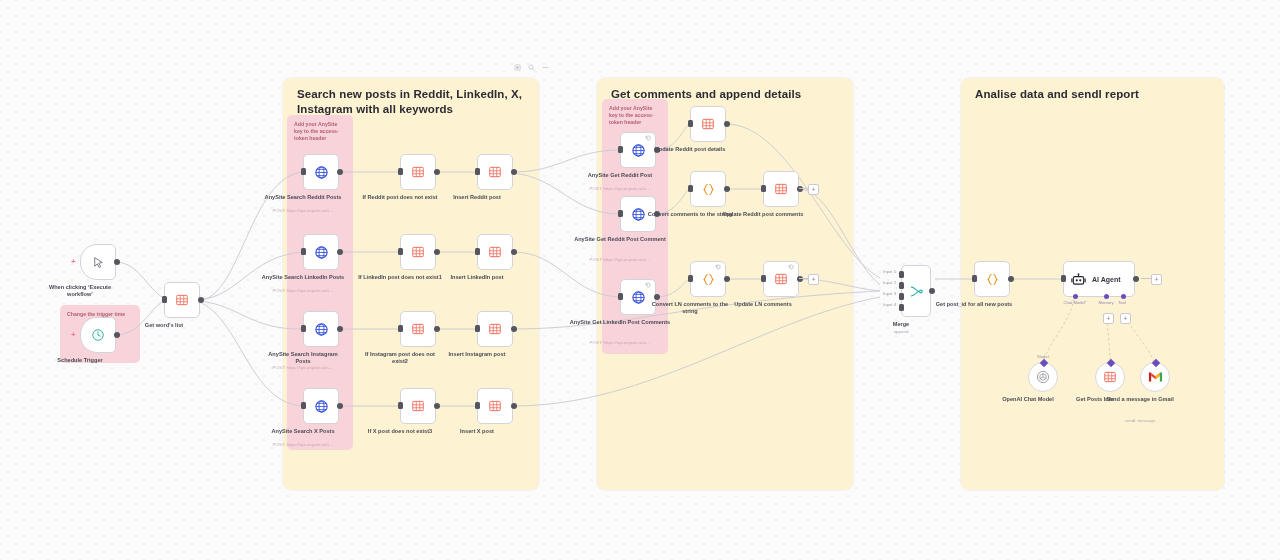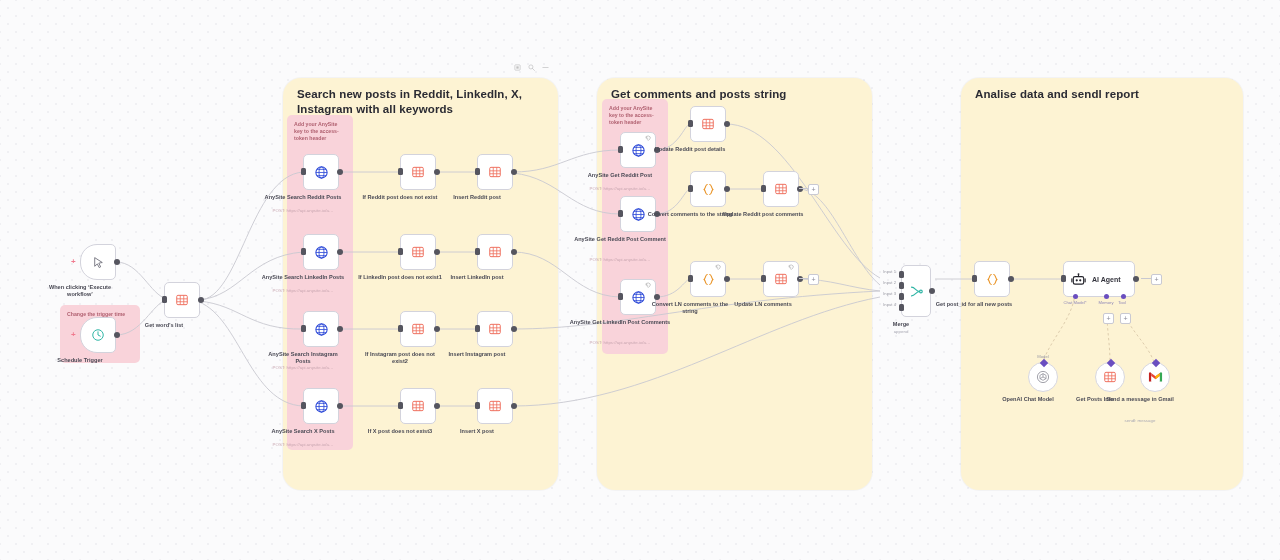--- a/index.html
+++ b/index.html
@@ -14,23 +14,22 @@
     font-family:"Liberation Sans", sans-serif;
     color:#3d3d46;
     -webkit-font-smoothing:antialiased;
   }
   #canvas{position:absolute;inset:0;}
 
   
   .group{
     position:absolute;
     background:#fdf3d3;
-    border-radius:18px;
+    border-radius:8px;
     box-shadow:0 0 0 1px rgba(0,0,0,.03);
-    padding-left:19px;
   }
   .group-title{
     position:absolute;
     left:14px;top:9px;
     width:calc(100% - 28px);
     font-size:11.5px;
     font-weight:700;
     letter-spacing:.1px;
     line-height:15px;
     color:#2b2b33;
@@ -180,21 +179,21 @@
 <div id="canvas">
 
   <div class="group" style="left:283px;top:78px;width:256px;height:412px;">
     <div class="group-title">Search new posts in Reddit, LinkedIn, X, Instagram with all keywords</div>
   </div>
   <div class="pinkzone" style="left:287px;top:115px;width:66px;height:335px;">
     <div class="pinkzone-text">Add your AnySite key to the access-token header</div>
   </div>
 
   <div class="group" style="left:597px;top:78px;width:256px;height:412px;">
-    <div class="group-title">Get comments and posts string</div>
+    <div class="group-title">Get comments and append details</div>
   </div>
   <div class="pinkzone" style="left:602px;top:99px;width:66px;height:255px;">
     <div class="pinkzone-text">Add your AnySite key to the access-token header</div>
   </div>
 
   <div class="group" style="left:961px;top:78px;width:263px;height:412px;">
     <div class="group-title">Analise data and sendl report</div>
   </div>
 
   <div class="pinknote" style="left:60px;top:305px;width:80px;height:58px;">

